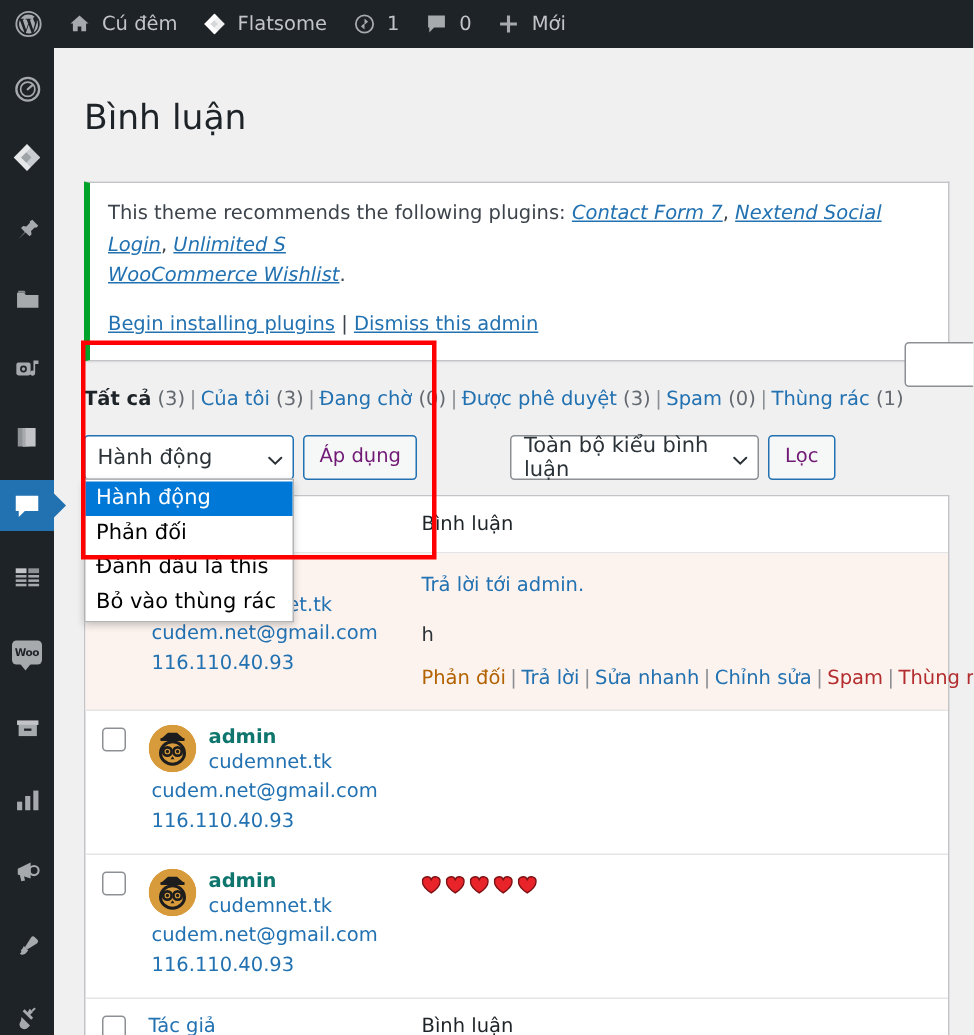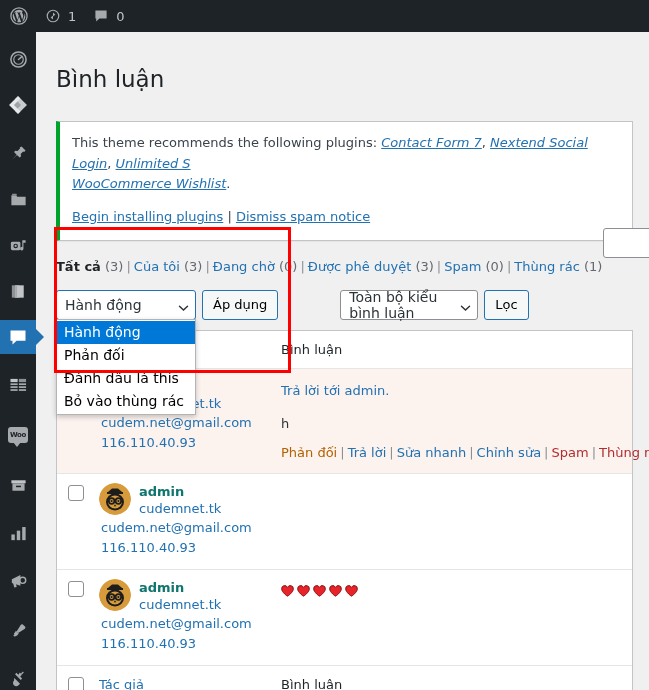--- a/index.html
+++ b/index.html
@@ -80,23 +80,23 @@
   .wp-select {
     height:30px; border:1px solid #8c8f94; border-radius:3px; background:#fff; color:#2c3338;
     font-size:14px; padding:0 26px 0 8px; display:inline-flex; align-items:center; position:relative;
     min-width:auto; font-family:inherit;
   }
   .wp-select .caret {
     position:absolute; right:8px; top:50%; transform:translateY(-50%);
     width:9px;height:9px;
   }
   #bulk-select-top { width:140px; border-color:#2271b1; color:#2c3338; }
-  #type-select { width:138px; }
+  #type-select { width:166px; }
   .wp-btn {
-    height:30px; border:1px solid #2271b1; border-radius:3px; background:#f6f7f7; color:#000000;
+    height:30px; border:1px solid #2271b1; border-radius:3px; background:#f6f7f7; color:#701a75;
     font-size:13px; padding:0 10px; display:inline-flex; align-items:center; cursor:pointer;
     font-family:inherit;
   }
 
   
   #bulk-listbox {
     position:absolute; left:20px; top:41px; width:140px;
     background:#fff; border:1px solid #b4b4b4; box-shadow:0 2px 5px rgba(0,0,0,.22);
     z-index:40; padding:1px 0;
   }
@@ -150,34 +150,60 @@
       <span class="glyph">
         <svg width="18" height="18" viewBox="0 0 20 20">
             <circle cx="10" cy="10" r="9" fill="none" stroke="#a7aaad" stroke-width="1.4"></circle>
             <path d="M3 10c0 2.8 1.6 5.2 4 6.3L3.6 7A6.9 6.9 0 0 0 3 10zm11.7-.35c0-.87-.31-1.47-.58-1.94-.36-.58-.69-1.07-.69-1.65 0-.65.49-1.25 1.18-1.25h.09A6.96 6.96 0 0 0 10 3.05a6.97 6.97 0 0 0-5.83 3.13h.37c.74 0 1.88-.09 1.88-.09.38-.2.42.54.05.58 0 0-.38.05-.8.07l2.56 7.6 1.54-4.6-1.09-3c-.38-.02-.74-.07-.74-.07-.38-.02-.33-.6.04-.58 0 0 1.17.09 1.86.09.73 0 1.87-.09 1.87-.09.38-.2.42.54.05.58 0 0-.38.05-.8.07l2.54 7.54.7-2.34c.3-.97.53-1.66.53-2.26zm-4.58 0.96l-2.1 6.1a7 7 0 0 0 4.3-.11l-.05-.1-2.15-5.9zm6-3.96c.3.22.06.9.06 1.62 0 .67-.12 1.42-.5 2.36l-2 5.78A6.97 6.97 0 0 0 17 10c0-1.2-.3-2.32-.84-3.3z" fill="#a7aaad"></path>
           </svg>
       </span>
     </div>
     <div class="ab-item">
       <span class="glyph">
         <svg width="16" height="16" viewBox="0 0 20 20">
+            <path d="M10 3L2.5 9.5h2V16h4v-4h3v4h4V9.5h2L10 3z" fill="#a7aaad"></path>
+          </svg>
+      </span>
+      <span class="ab-label">Cú đêm</span>
+    </div>
+    <div class="ab-item">
+      <span class="glyph">
+        <svg width="16" height="16" viewBox="0 0 20 20">
+            <path d="M10 1.5L18.5 10 10 18.5 1.5 10 10 1.5z" fill="#d5d7d9"></path>
+            <path d="M10 1.5L18.5 10 10 18.5 7 15.5 13 10 7 4.5z" fill="#f0f0f1"></path>
+            <path d="M10 1.5L1.5 10 10 18.5l2.5-2.6L6.6 10l5.9-5.9z" fill="#ffffff"></path>
+          </svg>
+      </span>
+      <span class="ab-label">Flatsome</span>
+    </div>
+    <div class="ab-item">
+      <span class="glyph">
+        <svg width="16" height="16" viewBox="0 0 20 20">
             <circle cx="10" cy="10" r="7.2" fill="none" stroke="#a7aaad" stroke-width="1.5"></circle>
             <path d="M10 5.5l3 2.6-3 2.6z" fill="#a7aaad"></path>
             <path d="M10 14.5l-3-2.6 3-2.6z" fill="#a7aaad"></path>
           </svg>
       </span>
       <span class="ab-label">1</span>
     </div>
     <div class="ab-item">
       <span class="glyph">
         <svg width="16" height="16" viewBox="0 0 20 20">
             <path d="M3 3h14v10H8l-4 4v-4H3z" fill="#a7aaad"></path>
           </svg>
       </span>
       <span class="ab-label">0</span>
+    </div>
+    <div class="ab-item">
+      <span class="glyph">
+        <svg width="16" height="16" viewBox="0 0 20 20">
+            <path d="M8.7 3h2.6v5.7H17v2.6h-5.7V17H8.7v-5.7H3V8.7h5.7z" fill="#a7aaad"></path>
+          </svg>
+      </span>
+      <span class="ab-label">Mới</span>
     </div>
   </div>
 
   <div id="sidebar">
     <div class="side-item sep-top" style="margin-top:10px;">
       <span>
         <svg width="19" height="19" viewBox="0 0 20 20">
             <circle cx="10" cy="10" r="8" fill="none" stroke="#a7aaad" stroke-width="1.6"></circle>
             <circle cx="10" cy="10" r="5" fill="none" stroke="#a7aaad" stroke-width="1.2"></circle>
             <path d="M10 10l3.5-3" stroke="#a7aaad" stroke-width="1.6" stroke-linecap="round"></path>
@@ -302,21 +328,21 @@
 
     <h1 class="page-title">Bình luận</h1>
 
     <div class="notice">
       <p>
         <span>This theme recommends the following plugins: </span><a href="#">Contact Form 7</a><span>, </span><a href="#">Nextend Social Login</a><span>, </span><a href="#">Unlimited S</a><br><a href="#">WooCommerce Wishlist</a><span>.</span>
       </p>
       <p>
         <a href="#" class="plain-link">Begin installing plugins</a>
         <span class="sep-bar">|</span>
-        <a href="#" class="plain-link">Dismiss spam notice</a>
+        <a href="#" class="plain-link">Dismiss this admin</a>
       </p>
     </div>
 
     <div class="subsub">
       <a href="#"><span class="cur">Tất cả</span></a>
       <span class="cnt">(3)</span><span class="div">|</span><a href="#">Của tôi</a>
       <span class="cnt">(3)</span><span class="div">|</span><a href="#">Đang chờ</a>
       <span class="cnt">(0)</span><span class="div">|</span><a href="#">Được phê duyệt</a>
       <span class="cnt">(3)</span><span class="div">|</span><a href="#">Spam</a>
       <span class="cnt">(0)</span><span class="div">|</span><a href="#">Thùng rác</a>

